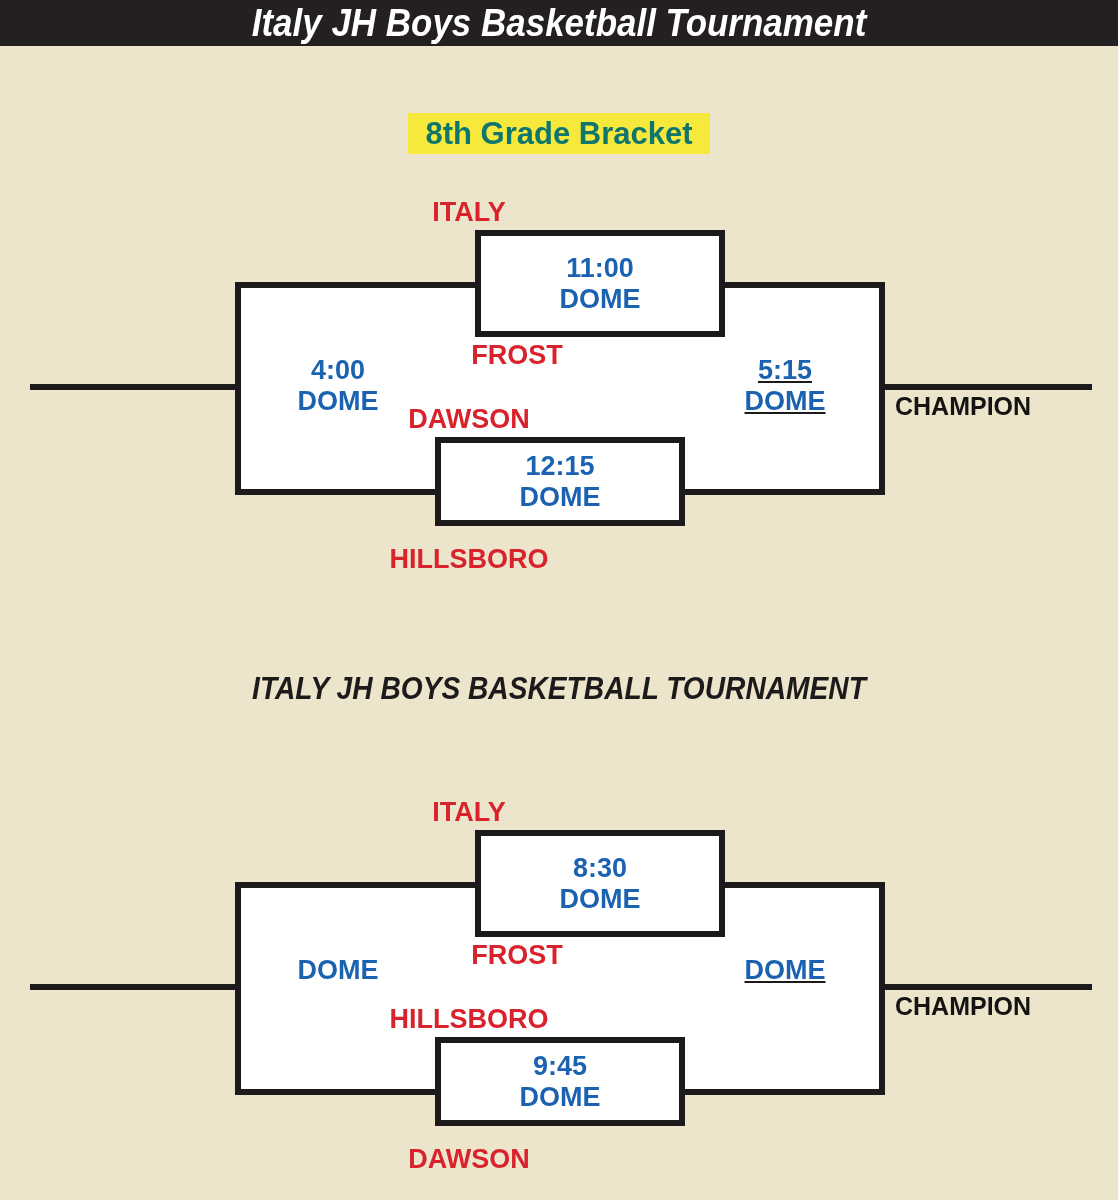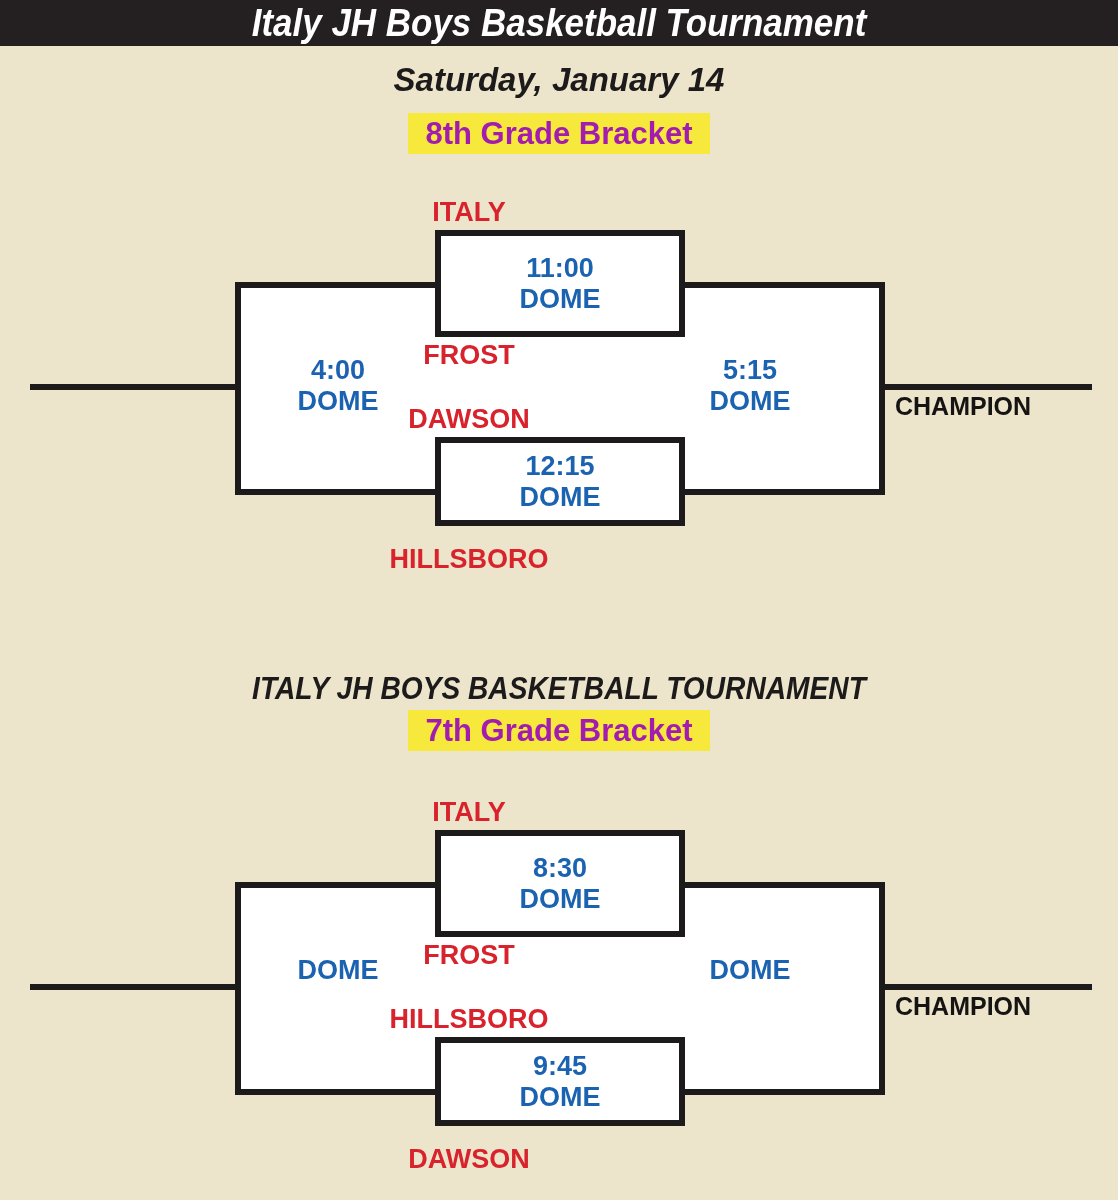--- a/index.html
+++ b/index.html
@@ -19,21 +19,21 @@
     white-space:nowrap; transform:scaleX(.92); transform-origin:center;
   }
   .date-line {
     position:absolute; left:0; top:60px; width:1118px; text-align:center;
     font-size:33px; line-height:40px; font-weight:bold; font-style:italic;
   }
   .grade-row { position:absolute; left:0; width:1118px; text-align:center; }
   .grade-row.g1 { top:113px; }
   .grade-row.g2 { top:710px; }
   .grade-chip {
-    display:inline-block; background:#F6E93B; color:#a21caf;
+    display:inline-block; background:#F6E93B; color:#0f766e;
     font-size:31px; font-weight:bold; line-height:41px; padding:0 17px;
     white-space:nowrap;
   }
   .section-title {
     position:absolute; left:0; top:668px; width:1118px; text-align:center;
     font-size:32px; line-height:40px; font-weight:bold; font-style:italic;
     white-space:nowrap; transform:scaleX(.88); transform-origin:center;
   }
   
   .bracket { position:absolute; left:0; width:1118px; height:420px; }
@@ -41,55 +41,54 @@
   .bracket.b2 { top:780px; }
   .bigrect {
     position:absolute; left:235px; top:102px; width:650px; height:213px;
     background:#FFFFFF; border:6px solid #1C1A1A; box-sizing:border-box;
   }
   .gamebox {
     position:absolute; left:435px; width:250px;
     background:#FFFFFF; border:6px solid #1C1A1A; box-sizing:border-box;
     display:flex; flex-direction:column; align-items:center; justify-content:center;
   }
-  .gamebox.topgame { top:50px; height:107px; }
+  .gamebox.topgame { top:50px; height:107px;margin-left:40px; }
   .gamebox.bottomgame { top:257px; height:89px; }
   .time-line {
     color:#1B63B0; font-weight:bold; font-size:27px; line-height:31px;
     text-align:center; display:block;
   }
   .team-label {
     position:absolute; left:0; width:938px; text-align:center;
     color:#D8222C; font-weight:bold; font-size:27px; line-height:30px;
   }
   .team-label.pos1 { top:17px; }
-  .team-label.pos2 { top:160px; }
+  .team-label.pos2 { top:160px;padding-left:48px; }
   .team-label.pos3 { top:224px; }
   .team-label.pos4 { top:364px; }
   .side-time { position:absolute; top:175px; width:200px; text-align:center; }
   .side-time.leftside  { left:238px; }
-  .side-time.rightside { left:650px; }
+  .side-time.rightside { left:685px;text-decoration:underline; }
   .feeder { position:absolute; top:204px; height:6px; background:#1C1A1A; }
   .feeder.leftline  { left:30px;  width:205px; }
   .feeder.rightline { left:885px; width:207px; }
   .champion-label {
     position:absolute; left:895px; top:211px; width:200px; text-align:left;
     font-size:25px; line-height:30px; font-weight:bold; color:#161413;
     white-space:nowrap;
   }
 </style>
 </head>
 <body>
 
 <div class="page">
 
   <div class="topbar">
     <div class="topbar-title">Italy JH Boys Basketball Tournament</div>
   </div>
-  <div class="date-line">Saturday, January 14</div>
 
   <div class="grade-row g1">
     <span class="grade-chip">8th Grade Bracket</span>
   </div>
 
   <div class="bracket b1">
     <div class="feeder leftline"></div>
     <div class="feeder rightline"></div>
     <div class="bigrect"></div>
 
@@ -113,23 +112,20 @@
     </div>
     <div class="side-time rightside">
       <span class="time-line">5:15</span>
       <span class="time-line">DOME</span>
     </div>
 
     <div class="champion-label">CHAMPION</div>
   </div>
 
   <div class="section-title">ITALY JH BOYS BASKETBALL TOURNAMENT</div>
-  <div class="grade-row g2">
-    <span class="grade-chip">7th Grade Bracket</span>
-  </div>
 
   <div class="bracket b2">
     <div class="feeder leftline"></div>
     <div class="feeder rightline"></div>
     <div class="bigrect"></div>
 
     <div class="team-label pos1">ITALY</div>
     <div class="gamebox topgame">
       <span class="time-line">8:30</span>
       <span class="time-line">DOME</span>

